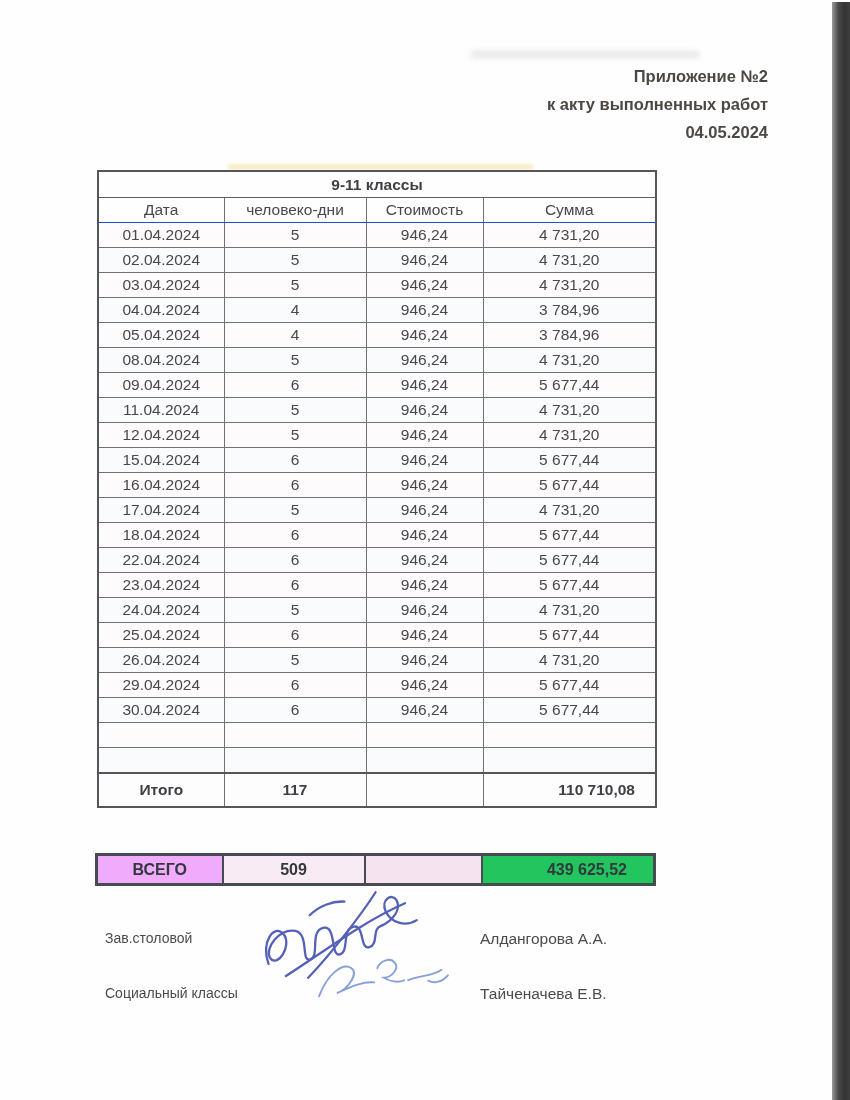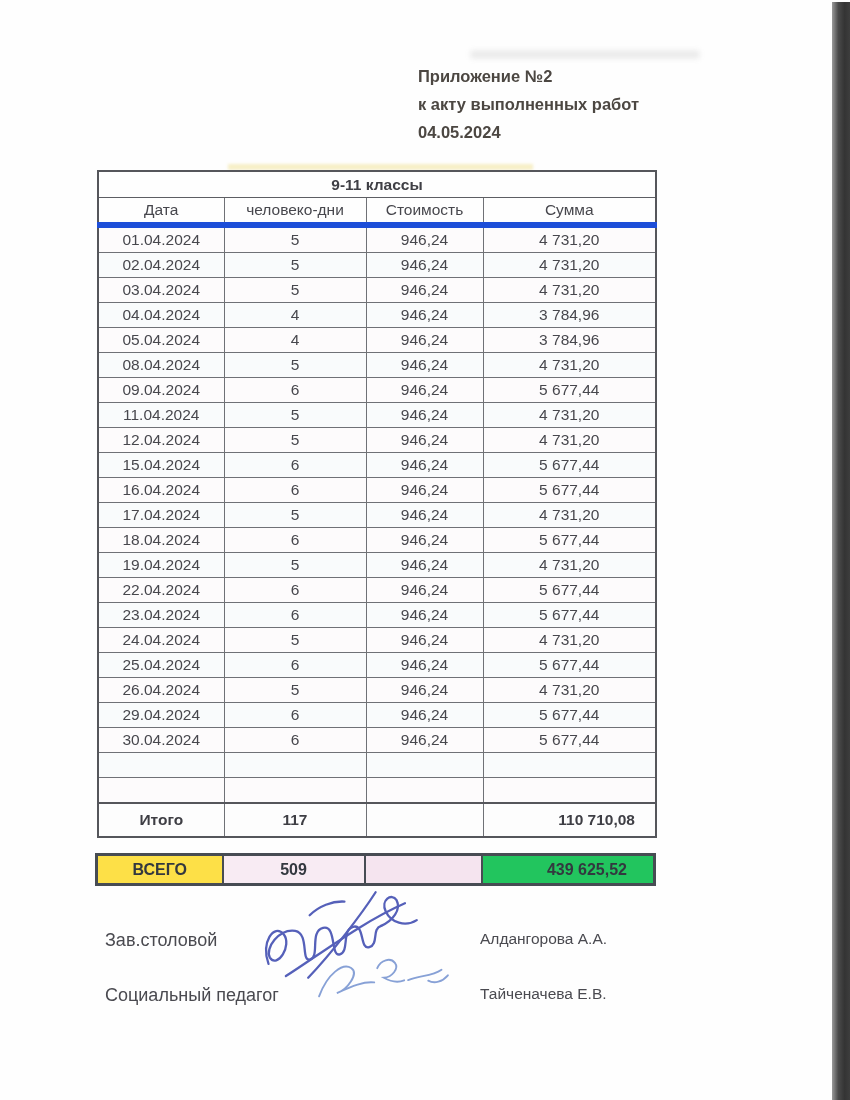--- a/index.html
+++ b/index.html
@@ -12,56 +12,56 @@
     position:absolute;top:2px;right:0;width:18px;height:1098px;
     background:linear-gradient(to right,#9a9a9a 0%,#4a4a4a 35%,#343434 70%,#3d3d3d 100%);
   }
   
   .tint-yellow{position:absolute;left:228px;top:164px;width:305px;height:6px;
     background:rgba(233,206,74,.30);filter:blur(1.5px);}
   .smudge{position:absolute;left:470px;top:50px;width:230px;height:9px;
     background:rgba(130,130,130,.14);filter:blur(2.5px);border-radius:4px;}
 
   .doc-header{
-    position:absolute;top:62px;left:418px;width:350px;text-align:left;
+    position:absolute;top:62px;left:418px;width:350px;text-align:right;
     font-weight:bold;font-size:16.5px;color:#4c4742;line-height:28px;
   }
 
   table{border-collapse:collapse;table-layout:fixed;}
   .main-table{
     position:absolute;left:97px;top:170px;width:558px;
     font-size:15.5px;border:2px solid #55565b;color:#47474d;
   }
   .main-table td{
     border:1px solid #6f7176;height:24px;text-align:center;padding:0 4px;
     overflow:hidden;white-space:nowrap;
   }
   .main-table tr.title-row td{
     font-weight:bold;height:25px;font-size:15.5px;color:#3f3f45;
     border-bottom:1px solid #5d5e63;
   }
-  .main-table tr.head-row td{height:24px;border-bottom:6px solid #1d4ed8;}
+  .main-table tr.head-row td{height:24px;border-bottom:1px solid #1d4ed8;}
   .main-table tbody tr:nth-child(even) td{background:rgba(205,222,238,.10);}
   .main-table tbody tr:nth-child(odd) td{background:rgba(238,214,226,.07);}
   .main-table tfoot td{
     font-weight:bold;height:32px;border-top:2px solid #55565b;color:#3e3e44;background:#fdfdfd;margin-top:20px;
   }
   .main-table tfoot td.sum-cell{text-align:right;padding-right:20px;}
 
   .grand-table{
     position:absolute;left:95px;top:853px;width:560px;height:33px;
     border:3px solid #474c53;font-size:16px;font-weight:bold;color:#33383f;
   }
   .grand-table td{border:2px solid #474c53;text-align:center;padding:0 4px;}
-  .grand-table td.g1{background:#fde047;}
+  .grand-table td.g1{background:#f0abfc;}
   .grand-table td.g2{background:#f8ebf3;}
   .grand-table td.g3{background:#f5e4ef;}
   .grand-table td.g4{background:#22c55e;text-align:right;padding-right:26px;}
 
-  .sig-role{position:absolute;left:105px;font-size:18px;color:#4a4a50;}
+  .sig-role{position:absolute;left:105px;font-size:14px;color:#4a4a50;}
   .sig-name{position:absolute;left:480px;font-size:15.5px;color:#4a4a50;}
   .sig-ink{position:absolute;pointer-events:none;}
 </style>
 </head>
 <body>
 
 <div class="page">
 
   <div class="scan-bar"></div>
   <div class="smudge"></div>
@@ -164,26 +164,20 @@
           <td>946,24</td>
           <td>4 731,20</td>
         </tr>
         <tr>
           <td>18.04.2024</td>
           <td>6</td>
           <td>946,24</td>
           <td>5 677,44</td>
         </tr>
         <tr>
-          <td>19.04.2024</td>
-          <td>5</td>
-          <td>946,24</td>
-          <td>4 731,20</td>
-        </tr>
-        <tr>
           <td>22.04.2024</td>
           <td>6</td>
           <td>946,24</td>
           <td>5 677,44</td>
         </tr>
         <tr>
           <td>23.04.2024</td>
           <td>6</td>
           <td>946,24</td>
           <td>5 677,44</td>
@@ -264,21 +258,21 @@
   <svg class="sig-ink" style="left:252px;top:890px;transform:rotate(-6deg);" width="180" height="92" viewBox="0 0 180 92">
     <g fill="none" stroke="#4753b4" stroke-width="2.3" stroke-linecap="round" opacity="0.92">
       <path d="M14,66 C8,44 24,26 32,38 C40,50 22,72 16,60 C12,50 28,32 44,36 C58,40 46,68 56,66 C66,64 58,38 72,36 C86,34 76,66 86,64 C96,62 90,40 102,38 C114,36 106,62 116,60 C126,58 120,42 130,40"></path>
       <path d="M128,6 C112,26 78,62 52,84"></path>
       <path d="M30,80 C66,62 112,34 156,20"></path>
       <path d="M130,40 C142,36 152,26 148,16 C144,8 132,14 136,26 C140,38 154,44 166,38"></path>
       <path d="M60,22 C70,14 84,10 96,12"></path>
     </g>
   </svg>
 
-  <div class="sig-role" style="top:985px;">Социальный педагог</div>
+  <div class="sig-role" style="top:985px;">Социальный классы</div>
   <div class="sig-name" style="top:985px;">Тайченачева Е.В.</div>
 
   <svg class="sig-ink" style="left:300px;top:952px;transform:rotate(-4deg);" width="160" height="54" viewBox="0 0 160 54">
     <g fill="none" stroke="#7b97d2" stroke-width="1.9" stroke-linecap="round" opacity="0.9">
       <path d="M18,40 C28,18 44,8 52,14 C60,20 46,36 36,38 C52,32 64,28 74,30"></path>
       <path d="M78,16 C82,8 92,6 96,12 C100,18 92,26 84,26 C90,30 98,32 104,30"></path>
       <path d="M108,30 C120,26 132,28 142,22"></path>
       <path d="M128,32 C134,36 142,34 148,28"></path>
     </g>
   </svg>

